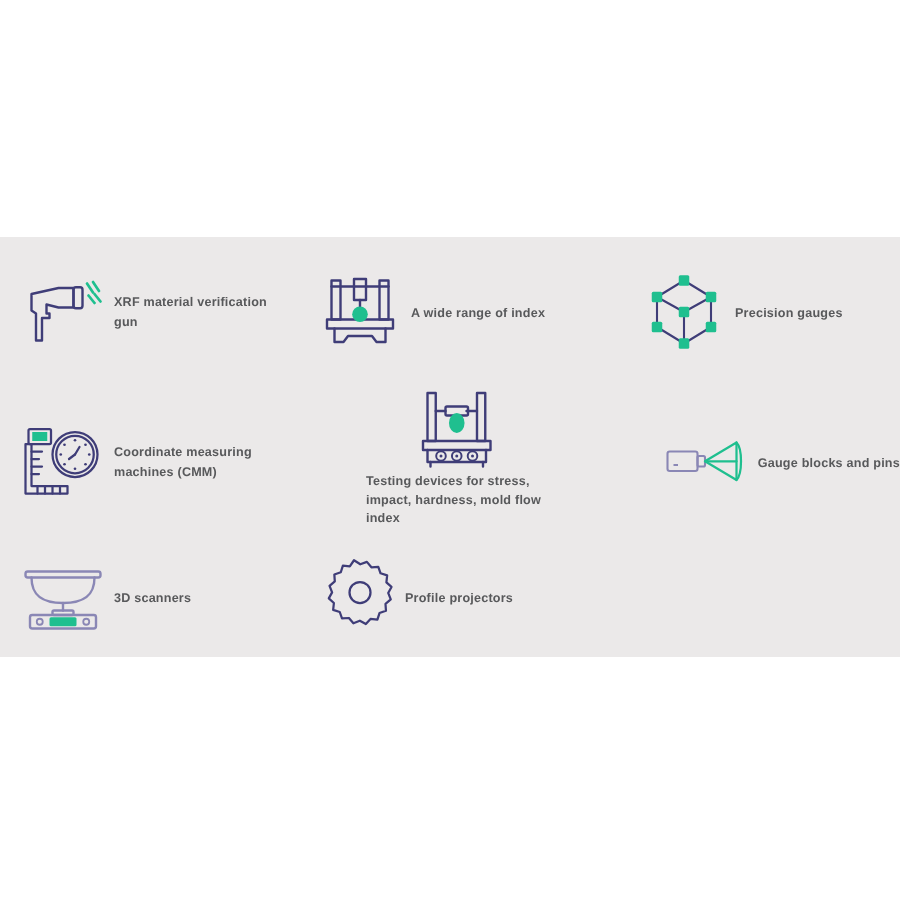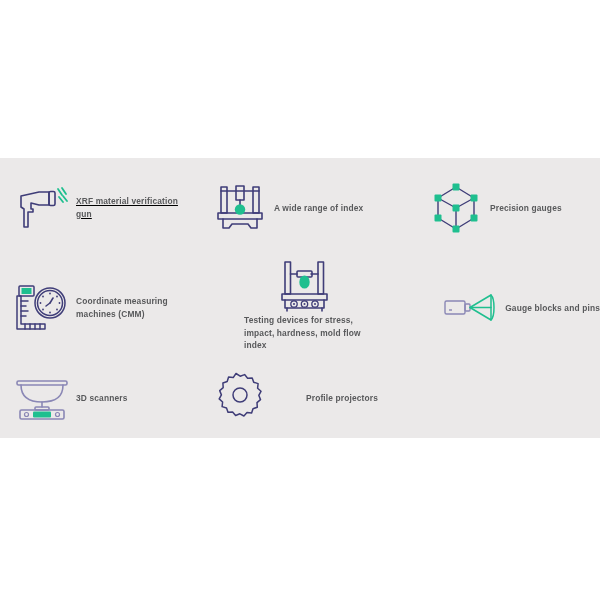--- a/index.html
+++ b/index.html
@@ -61,28 +61,28 @@
     color: #58595b;
     font-weight: bold;
     letter-spacing: 0.15px;
     margin-left: 6px;
     max-width: 116px;
   }
   .label.wide {
     max-width: 128px;
   }
   
-  .cell.r1c1 { padding-left: 14px; text-decoration: underline; }
+  .cell.r1c1 { padding-left: 14px; }
   .cell.r1c2 { padding-left: 12px; }
   .cell.r1c3 { padding-left: 28px; }
   .cell.r2c1 { padding-left: 14px; }
   .cell.r2c2 { padding-left: 10px; flex-direction: column; }
   .cell.r2c3 { padding-left: 22px; justify-content: flex-end; }
   .cell.r3c1 { }
-  .cell.r3c2 { padding-left: 8px; gap: 36px; }
+  .cell.r3c2 { padding-left: 8px; }
   .cell.r3c3 { padding-left: 28px; }
 </style>
 </head>
 <body>
 
 <div id="root">
 
   <div class="panel">
     <div class="grid">
 

